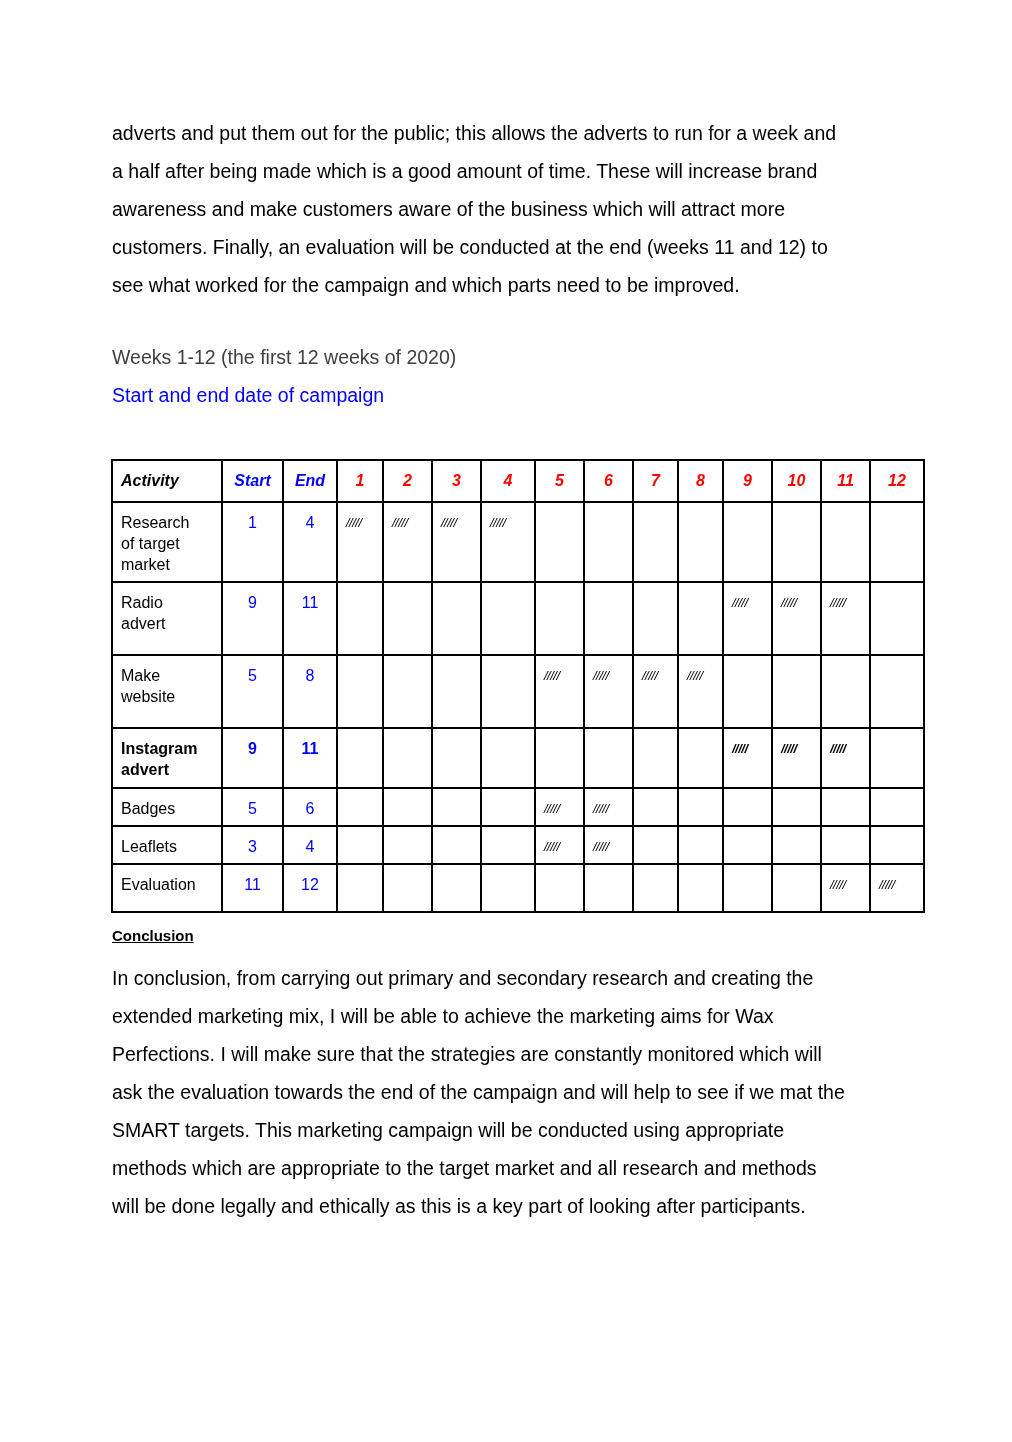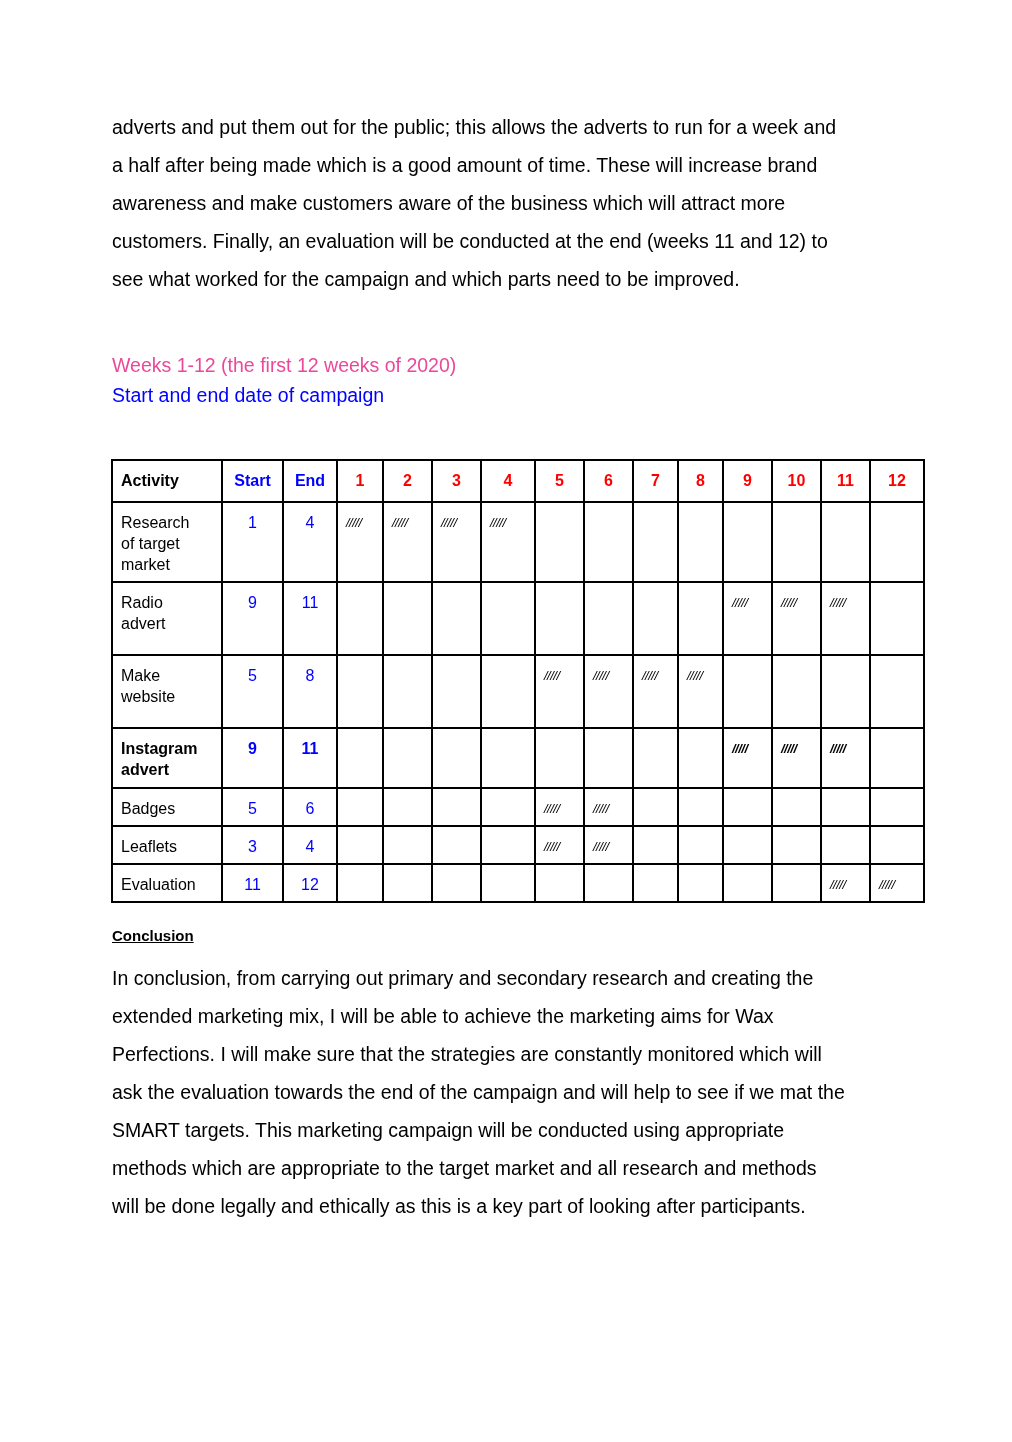--- a/index.html
+++ b/index.html
@@ -1,28 +1,28 @@
 <!DOCTYPE html>
 <html><head>
 <meta charset="utf-8">
 <style>
   html, body { margin: 0; padding: 0; background: #ffffff; }
   body { width: 1012px; height: 1442px; position: relative; overflow: hidden;
          font-family: "Liberation Sans", sans-serif; color: #000; }
   .para { position: absolute; left: 112px; width: 800px; font-size: 19.5px; line-height: 38px; margin: 0; }
   .para .line { display: block; white-space: nowrap; }
-  #intro { top: 108px; }
+  #intro { top: 114px; }
   .subtitle { position: absolute; left: 112px; font-size: 19.5px; white-space: nowrap; }
-  #weeks-note { top: 354px; color: #ec4899; }
+  #weeks-note { top: 346px; color: #404040; }
   #date-note { top: 384px; color: #0000ff; }
 
   table.gantt { position: absolute; left: 111px; top: 459px; border-collapse: collapse;
                 table-layout: fixed; font-size: 16px; }
   table.gantt td, table.gantt th { border: 2px solid #000; padding: 0; vertical-align: top; }
-  table.gantt th { height: 40px; vertical-align: middle; font-weight: bold; text-align: center; }
+  table.gantt th { height: 40px; vertical-align: middle; font-weight: bold; text-align: center; font-style: italic; }
   table.gantt th.act { text-align: left; padding-left: 8px; }
   th.blue { color: #0000ff; }
   th.red { color: #ff0000; }
   td.act { padding: 9px 6px 0 8px !important; line-height: 21px; text-align: left; }
   td.num { color: #0000ff; text-align: center; padding-top: 9px !important; line-height: 21px; }
   td.wk { text-align: left; padding: 9px 0 0 8px !important; font-style: italic; font-size: 13px;
           letter-spacing: -0.5px; line-height: 21px; }
 
   #conclusion-heading { position: absolute; left: 112px; top: 927px; font-size: 15px; font-weight: bold;
                         text-decoration: underline; }
@@ -192,21 +192,21 @@
         <td class="wk"></td>
         <td class="wk">/////</td>
         <td class="wk">/////</td>
         <td class="wk"></td>
         <td class="wk"></td>
         <td class="wk"></td>
         <td class="wk"></td>
         <td class="wk"></td>
         <td class="wk"></td>
       </tr>
-      <tr style="height: 38px; padding-left: 16px;">
+      <tr style="height: 48px; padding-left: 16px;">
         <td class="act">
           <div>Evaluation</div>
         </td>
         <td class="num">11</td>
         <td class="num">12</td>
         <td class="wk"></td>
         <td class="wk"></td>
         <td class="wk"></td>
         <td class="wk"></td>
         <td class="wk"></td>

